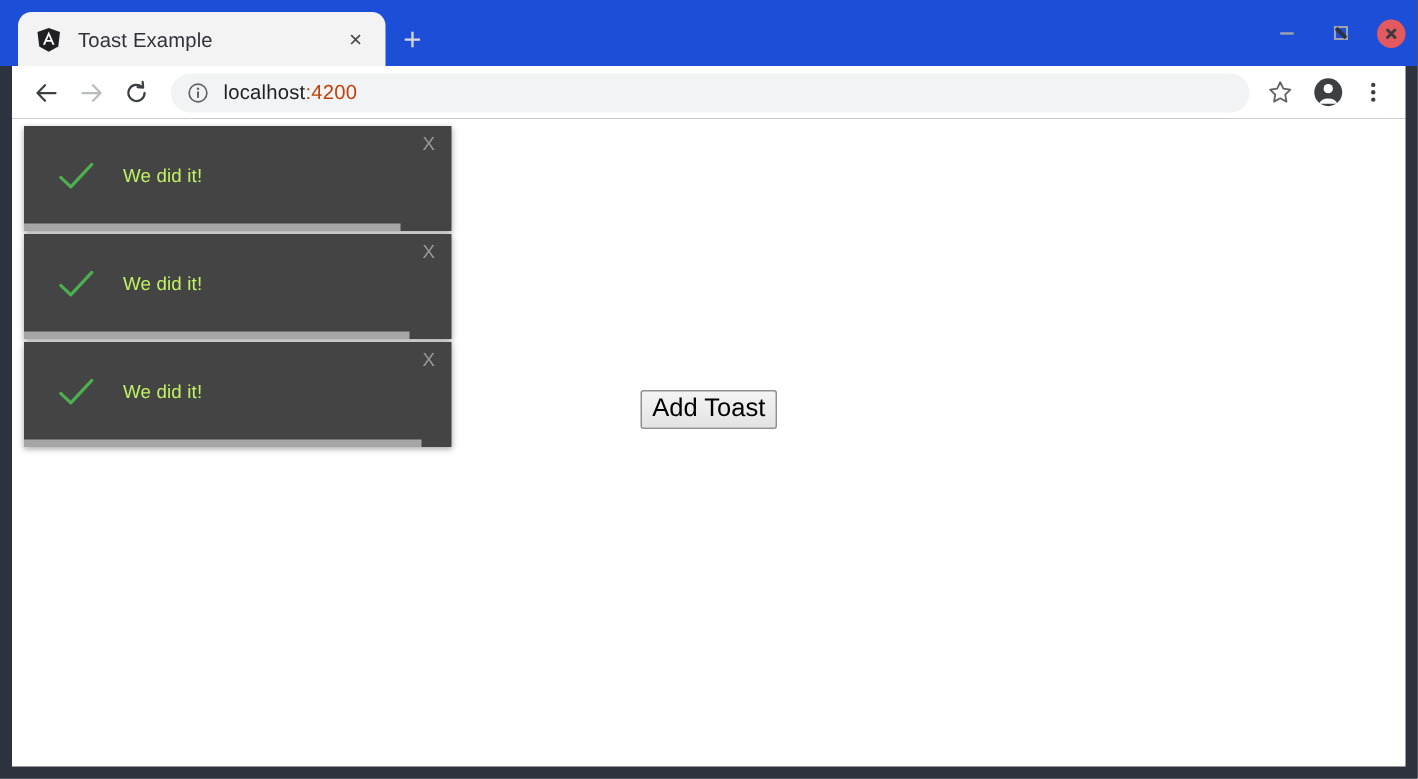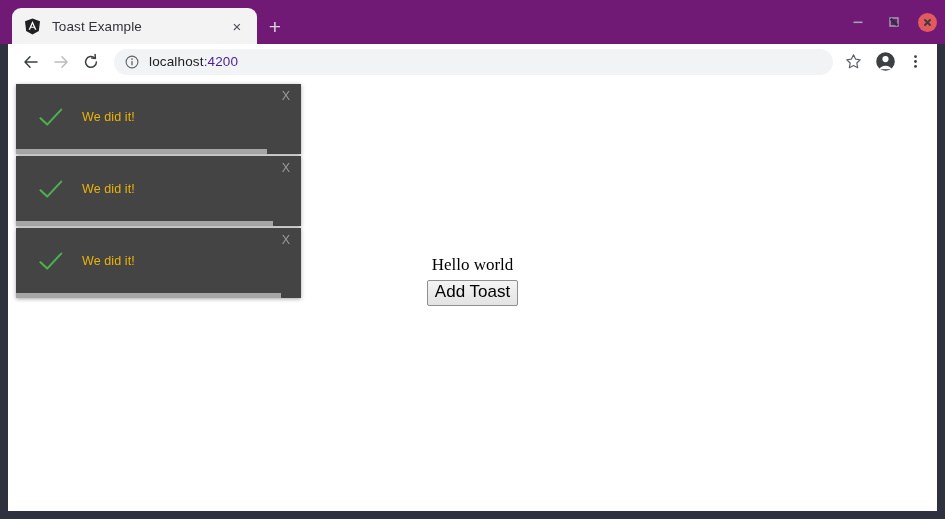--- a/index.html
+++ b/index.html
@@ -18,21 +18,21 @@
     height: 519px;
     background: #2d323e;
   }
 
   
   #tabbar {
     position: absolute;
     left: 0; top: 0;
     width: 945px;
     height: 44px;
-    background: #701a75;
+    background: #1d4ed8;
   }
 
   #tab {
     position: absolute;
     left: 12px;
     top: 8px;
     width: 245px;
     height: 36px;
     background: #f3f3f4;
     border-radius: 9px 9px 0 0;
@@ -152,21 +152,21 @@
     flex: 0 0 16px;
     display: flex; align-items: center; justify-content: center;
   }
   #omnibox-url {
     margin-left: 9px;
     font-size: 13.5px;
     color: #202124;
     white-space: nowrap;
     letter-spacing: 0.15px;
   }
-  #omnibox-url .dim { color: #4c1d95; margin-top: 12px; }
+  #omnibox-url .dim { color: #c2410c; margin-top: 12px; }
 
   #star-btn, #profile-btn, #menu-btn {
     width: 28px; height: 28px;
     display: flex; align-items: center; justify-content: center;
     flex: 0 0 28px;
   }
   #profile-btn { margin-left: 4px; }
   #menu-btn { margin-left: 2px; }
 
   
@@ -224,21 +224,21 @@
     margin-left: 18px;
     display: flex;
     align-items: center;
     justify-content: center;
   }
   .toast-icon svg { display: block; }
 
   .toast-text {
     margin-left: 14px;
     font-size: 12.5px;
-    color: #eab308;
+    color: #bef264;
     letter-spacing: 0.1px;
   }
 
   .toast-progress-track {
     position: absolute;
     left: 0;
     bottom: 0;
     width: 100%;
     height: 5px;
     background: transparent;
@@ -369,21 +369,20 @@
         <circle cx="8.5" cy="3.6" r="1.45" fill="#3c4043"></circle>
         <circle cx="8.5" cy="8.5" r="1.45" fill="#3c4043"></circle>
         <circle cx="8.5" cy="13.4" r="1.45" fill="#3c4043"></circle>
       </svg>
     </div>
   </div>
 
   <div id="viewport">
 
     <div id="page-content">
-      <div id="hello-heading">Hello world</div>
       <button id="add-toast-button">Add Toast</button>
     </div>
 
     <div id="toast-container">
         <div class="toast">
           <span class="toast-close">X</span>
           <div class="toast-body">
             <span class="toast-icon">
               <svg width="26" height="22" viewBox="0 0 26 22">
                 <path d="M2.5 12.2 L9.2 18.6 L23.2 3.6" fill="none" stroke="#4caf50" stroke-width="2.1" stroke-linecap="round" stroke-linejoin="round"></path>

